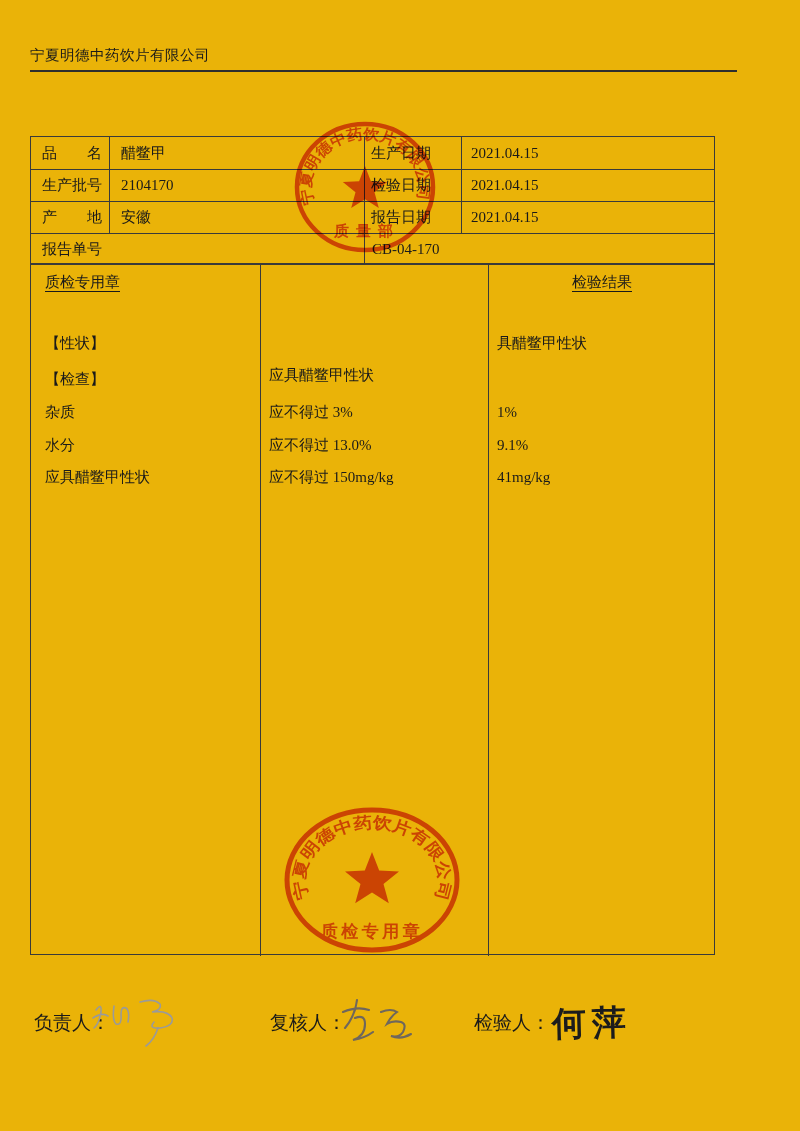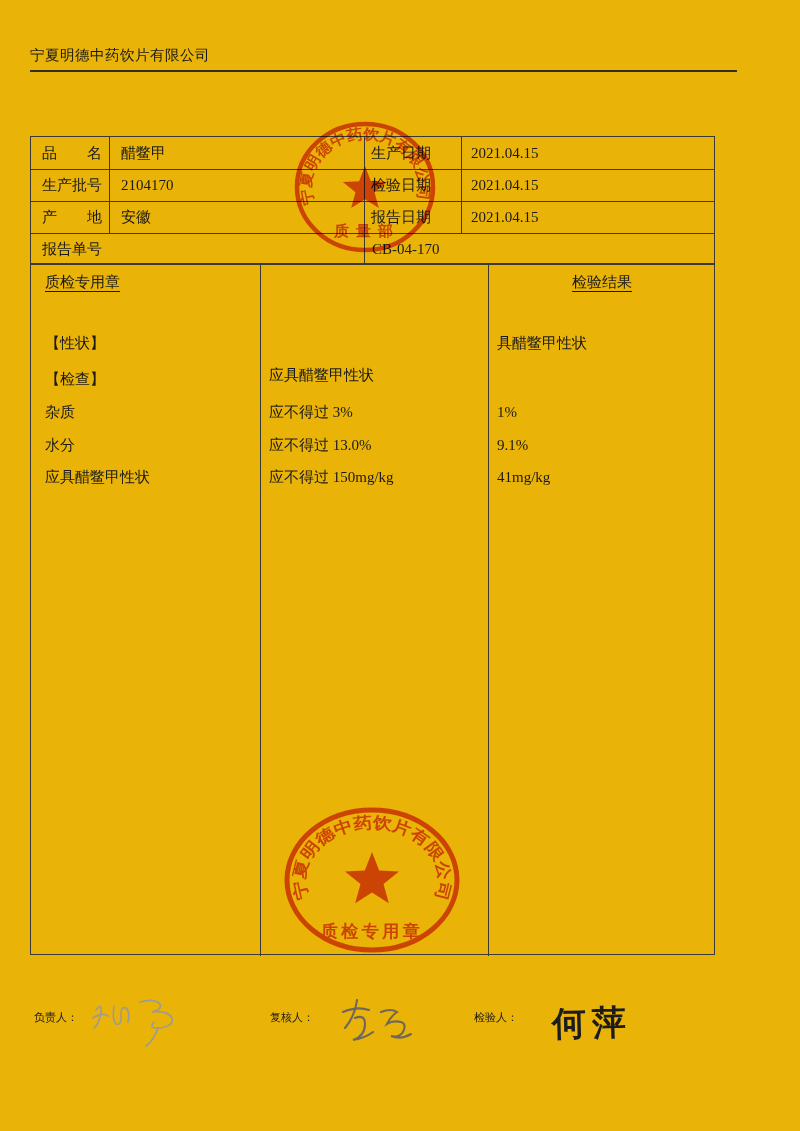--- a/index.html
+++ b/index.html
@@ -23,21 +23,21 @@
   .vline { position:absolute; width:1px; background:#3a3a3a; top:0; }
   .hline { position:absolute; height:1px; background:#3a3a3a; left:0; width:100%; }
   .cell { position:absolute; font-size:15px; line-height:18px; white-space:nowrap; }
   .u { text-decoration:underline; text-underline-offset:4px; }
   .ctr { text-align:center; }
   .concl {
     position:absolute; left:30px; top:955px; width:685px; height:29px;
     border:1px solid #3a3a3a; font-size:15px; line-height:27px;
     padding-left:12px; letter-spacing:0.5px;
   }
-  .sig-label { position:absolute; top:1010px; font-size:11px; }
+  .sig-label { position:absolute; top:1010px; font-size:19px; }
   .stamp { position:absolute; mix-blend-mode:multiply; opacity:0.85; }
   .sig-svg { position:absolute; }
   .sig-name {
     position:absolute; left:552px; top:1000px; width:110px;
     font-size:34px; font-weight:bold; letter-spacing:6px;
     color:#1c1c1c; transform:rotate(-1.5deg); white-space:nowrap;
   }
 </style>
 </head>
 <body>

